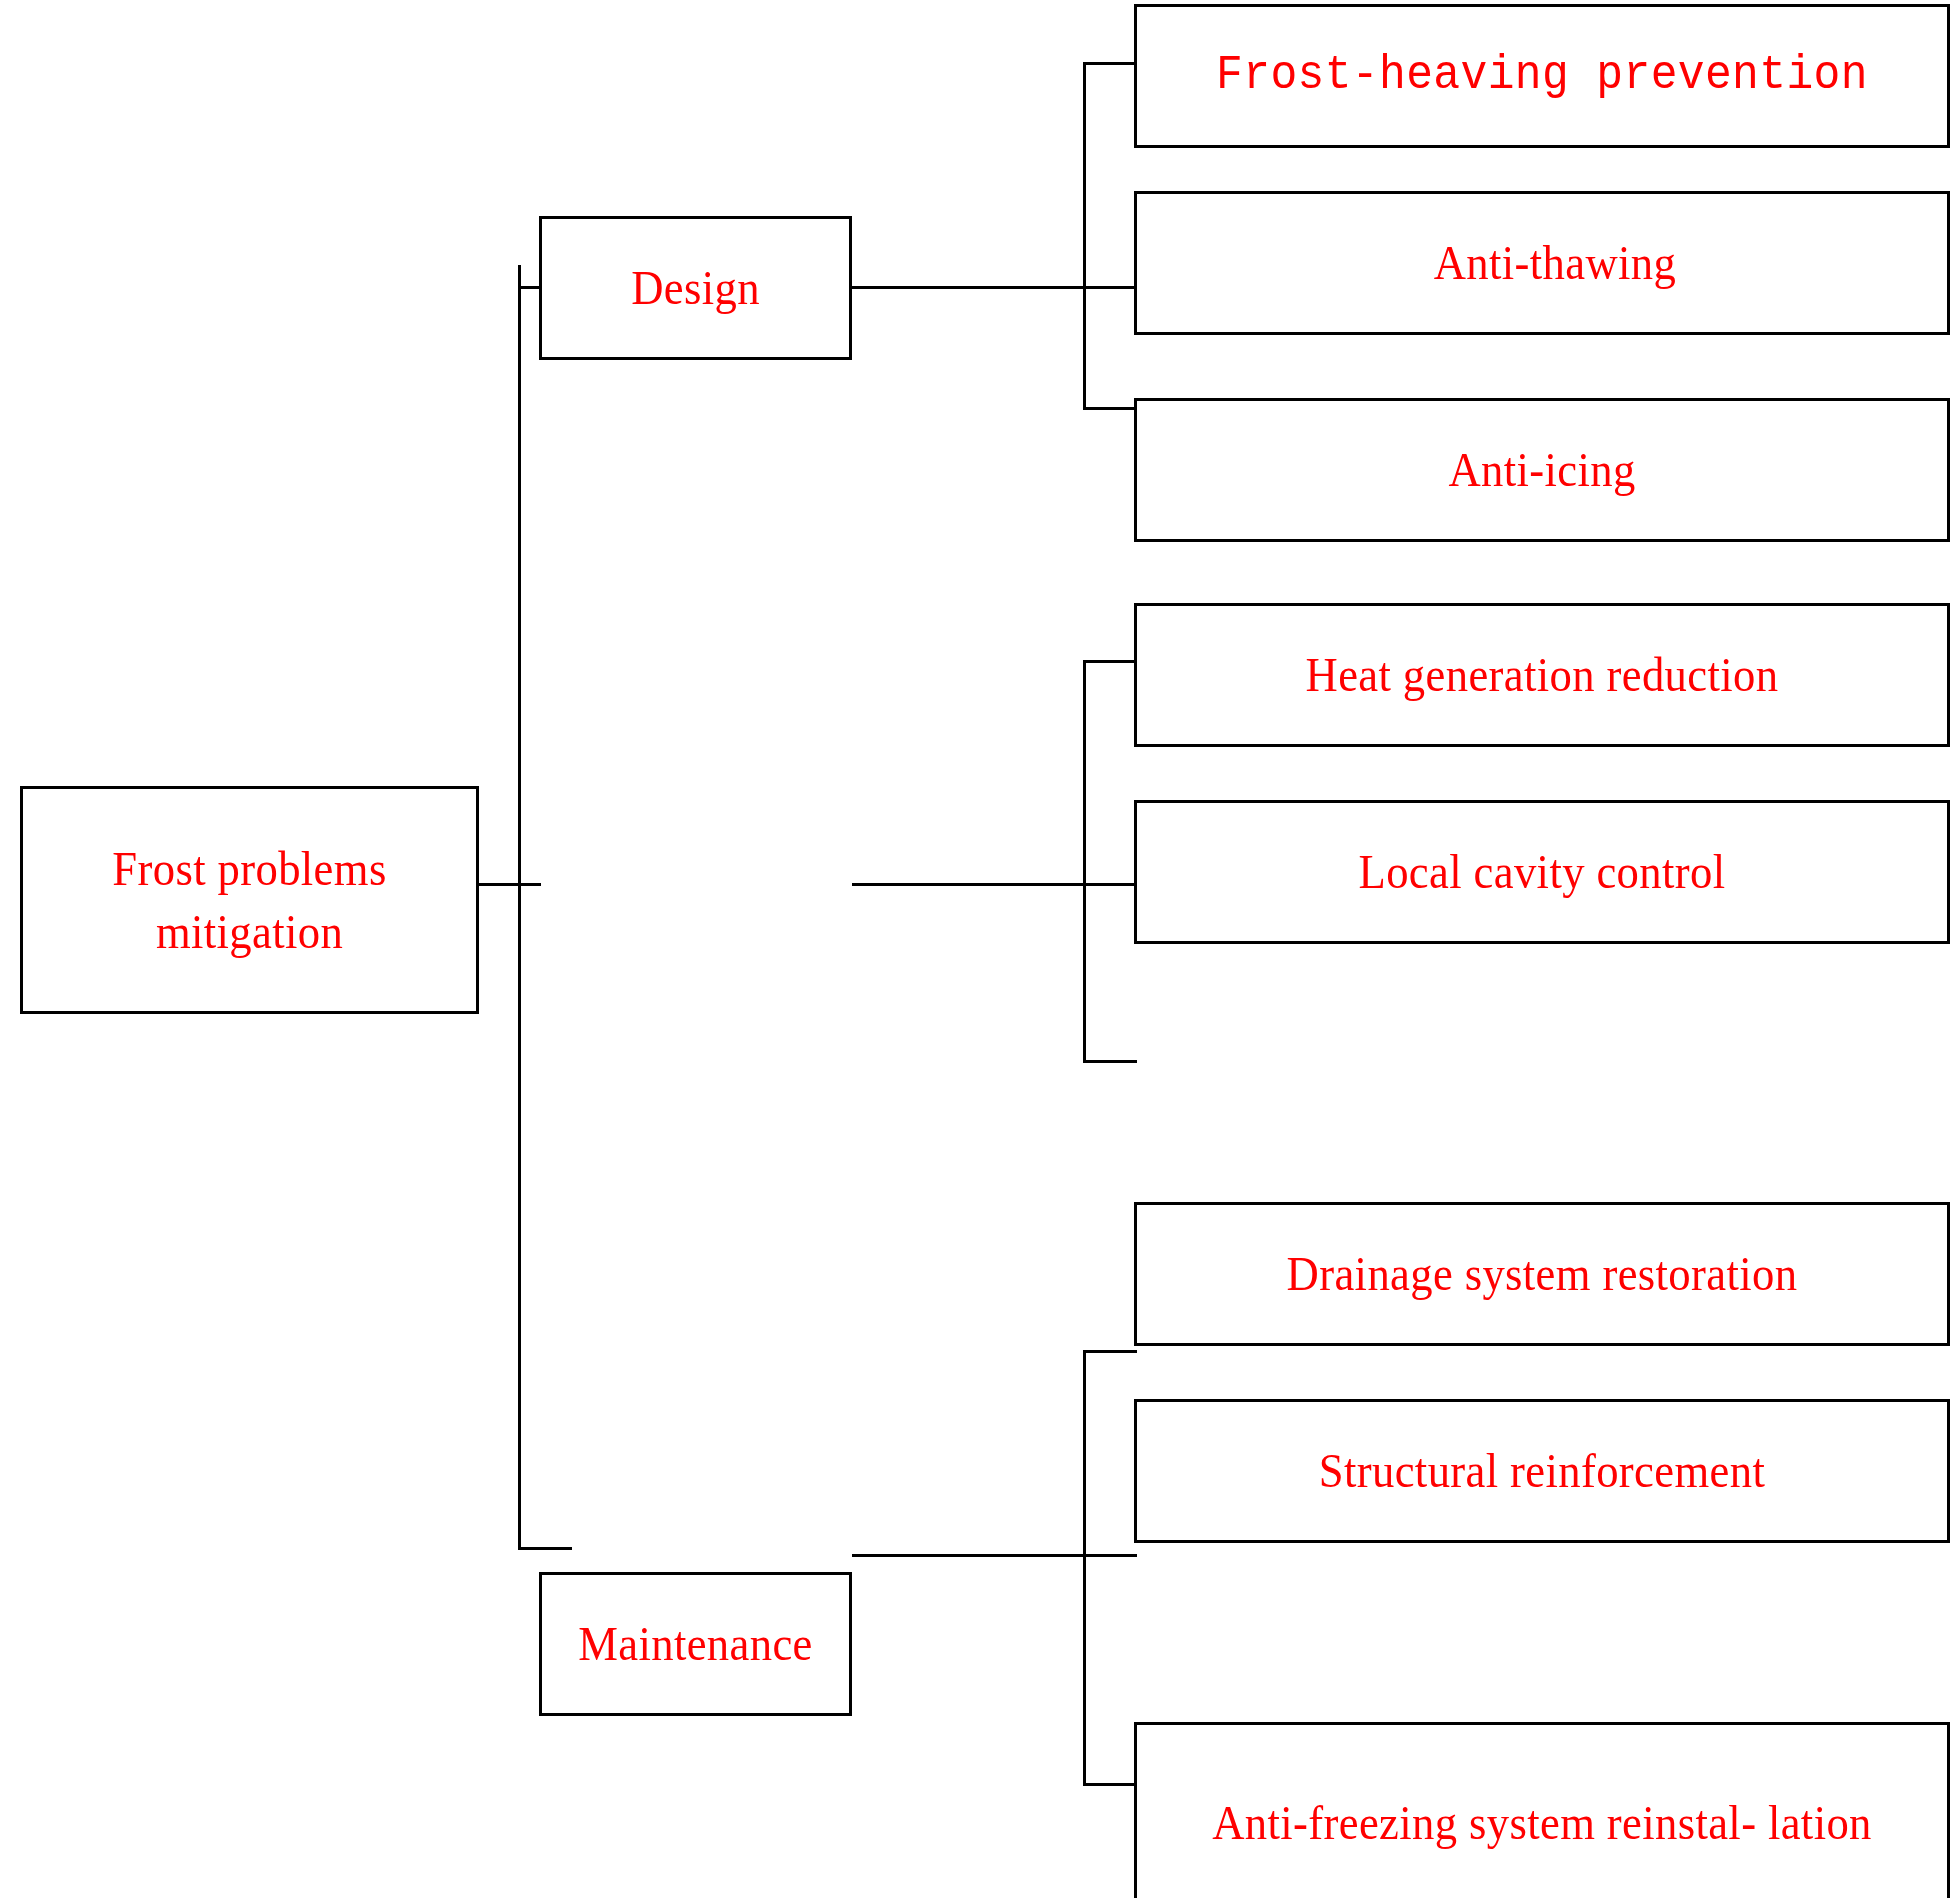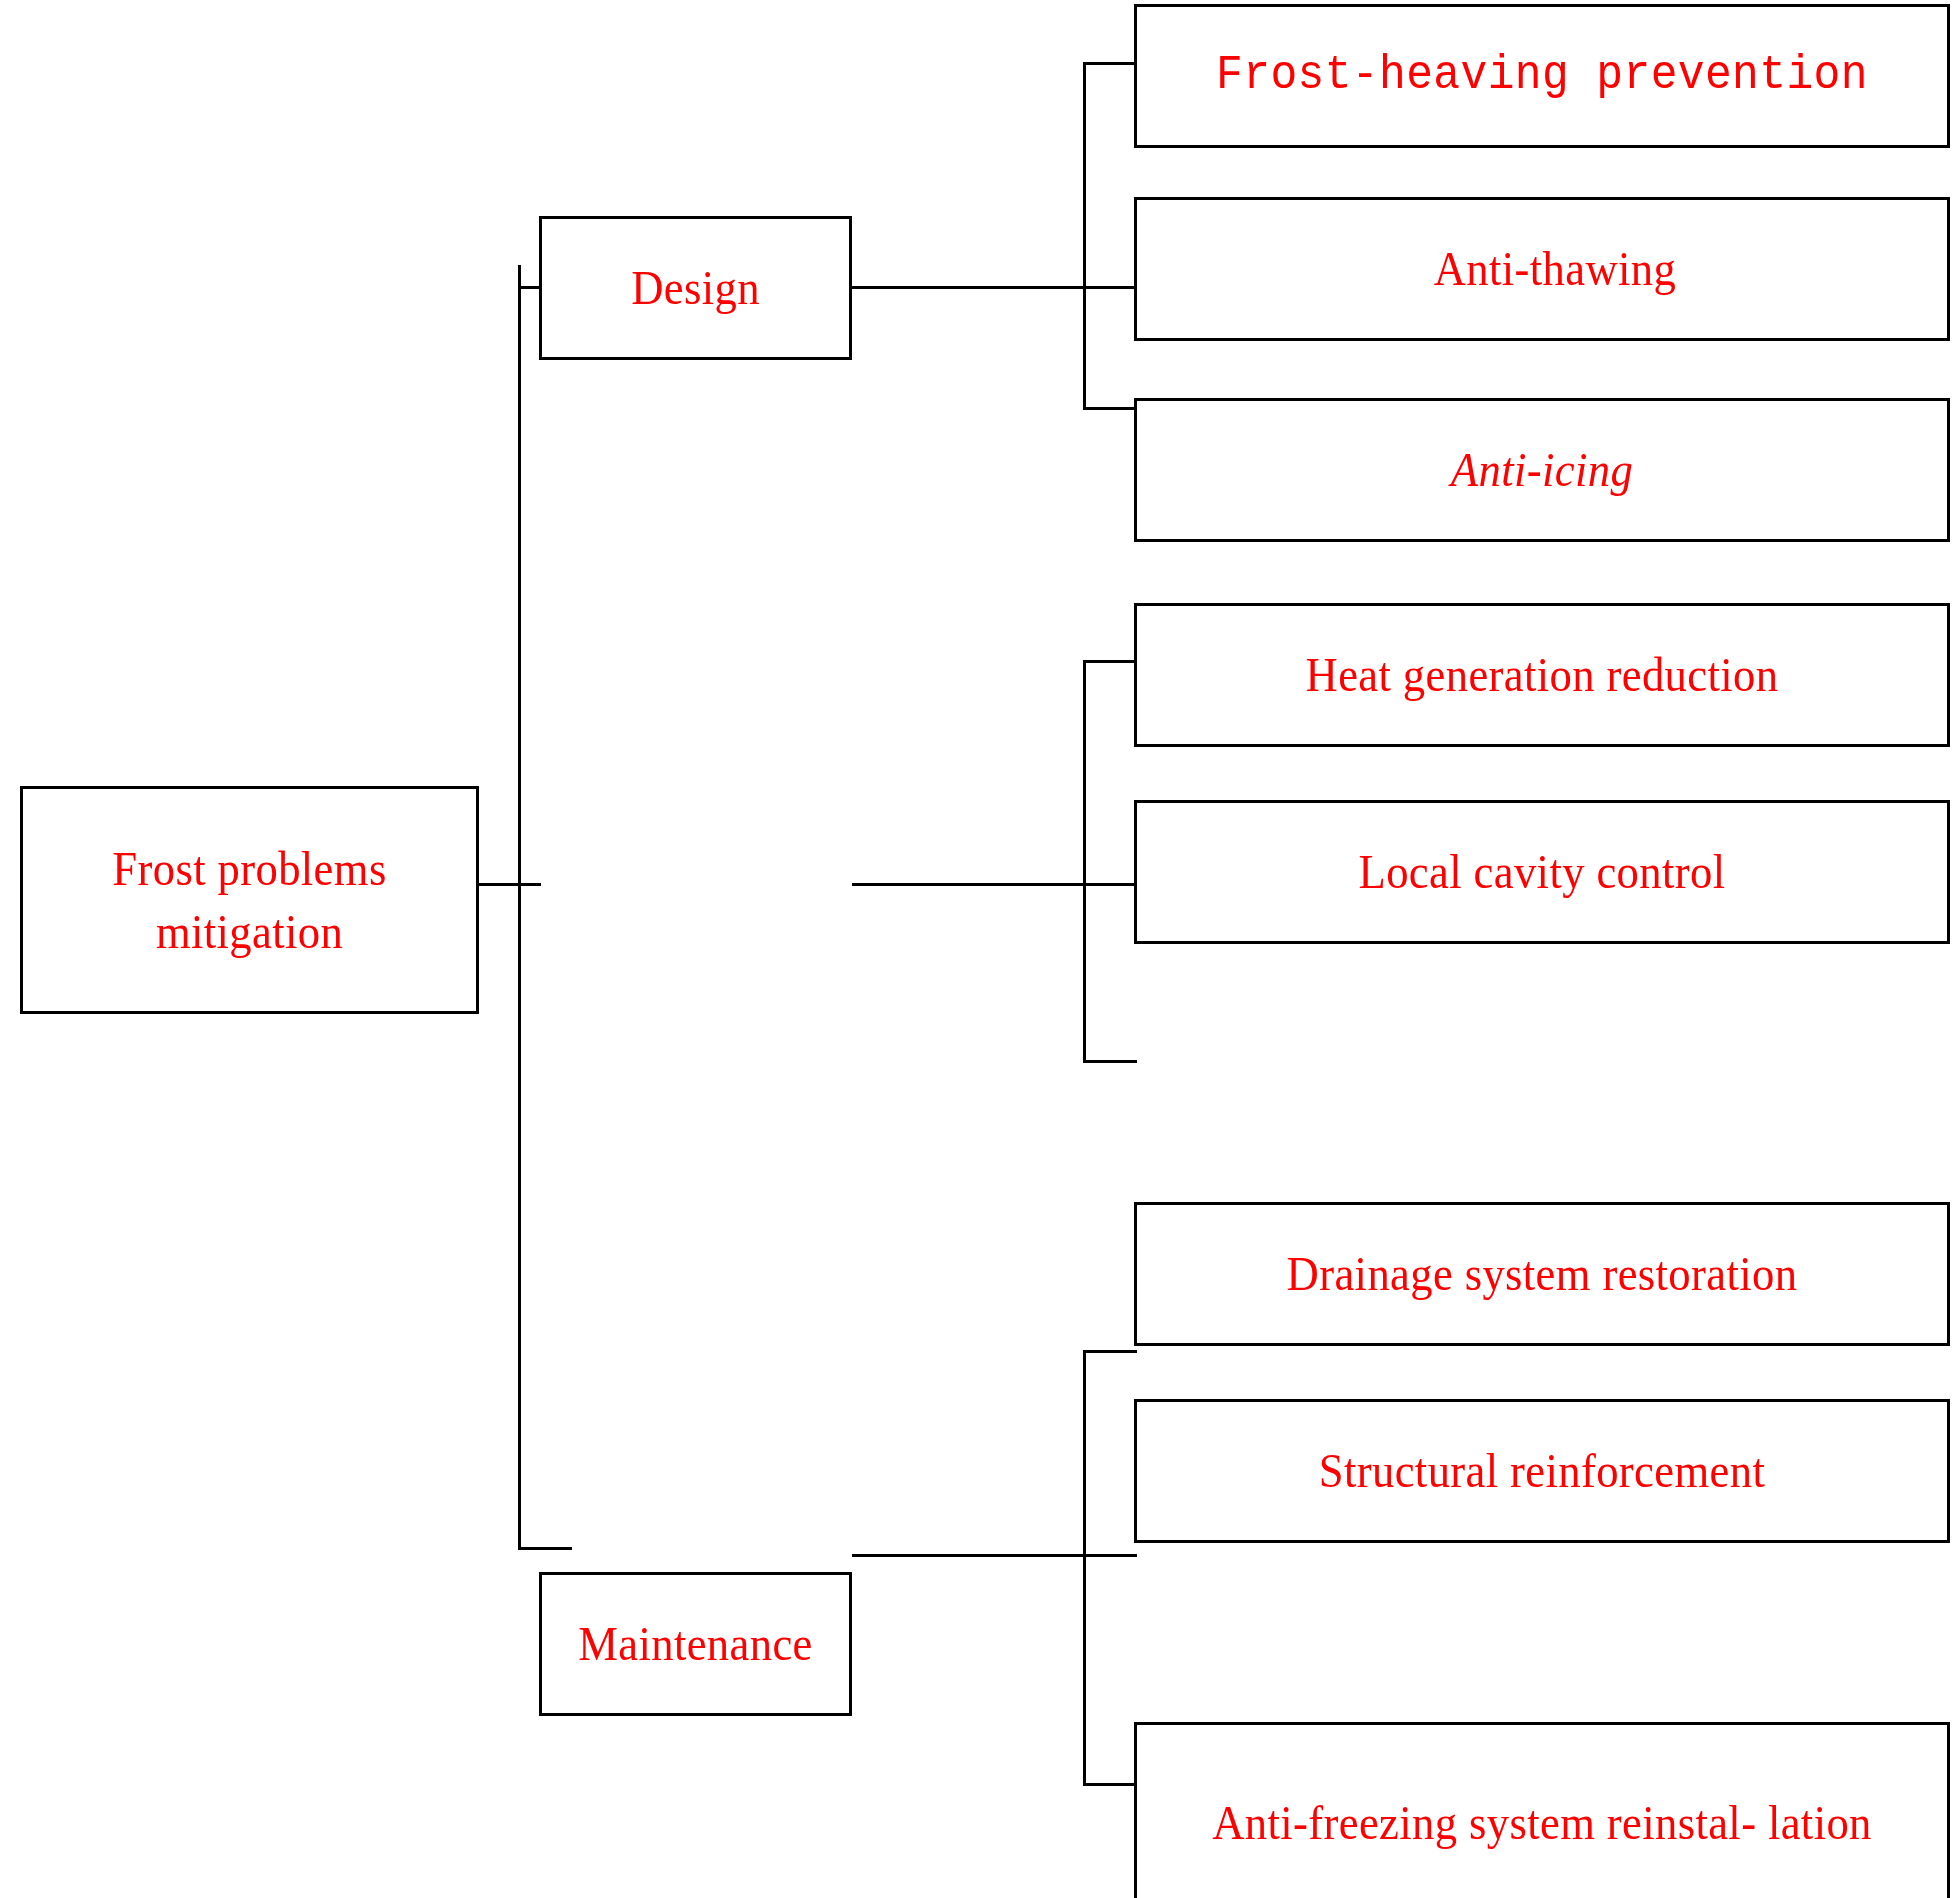--- a/index.html
+++ b/index.html
@@ -60,31 +60,31 @@
 
   
   .leaf-node {
     left: 1134px;
     width: 816px;
     height: 144px;
   }
   .leaf-node .node-label { font-size: 48px; }
   #leaf-frost-heaving    { top: 3.9px; font-family: Liberation Mono, monospace;    }
   #leaf-anti-thawing     { top: 408px;  }
-  #leaf-anti-icing       { top: 688px; font-style: italic;  }
+  #leaf-anti-icing       { top: 688px;  }
   #leaf-heat-generation  { top: 820px; }
   #leaf-local-cavity     { top: 1097px; }
   #leaf-winter-construct { top: 1376px; }
   #leaf-drainage         { top: 1743px; justify-content: flex-end; }
   #leaf-structural       { top: 2024px; }
   #leaf-anti-freezing    { top: 2304px; margin-top: 37px; }
 
   
   #leaf-frost-heaving    { top: 3.9px;    }
-  #leaf-anti-thawing     { top: 197px; padding-left: 26px;  }
+  #leaf-anti-thawing     { top: 191px; padding-left: 26px;  }
   #leaf-anti-icing       { top: 398px;  }
   #leaf-heat-generation  { top: 603px;  }
   #leaf-local-cavity     { top: 800px; }
   #leaf-winter-construct { top: 998px; }
   #leaf-drainage         { top: 1202px; }
   #leaf-structural       { top: 1399px; }
   #leaf-anti-freezing    { top: 1685px; height: 202px; }
 
   
   .conn {

